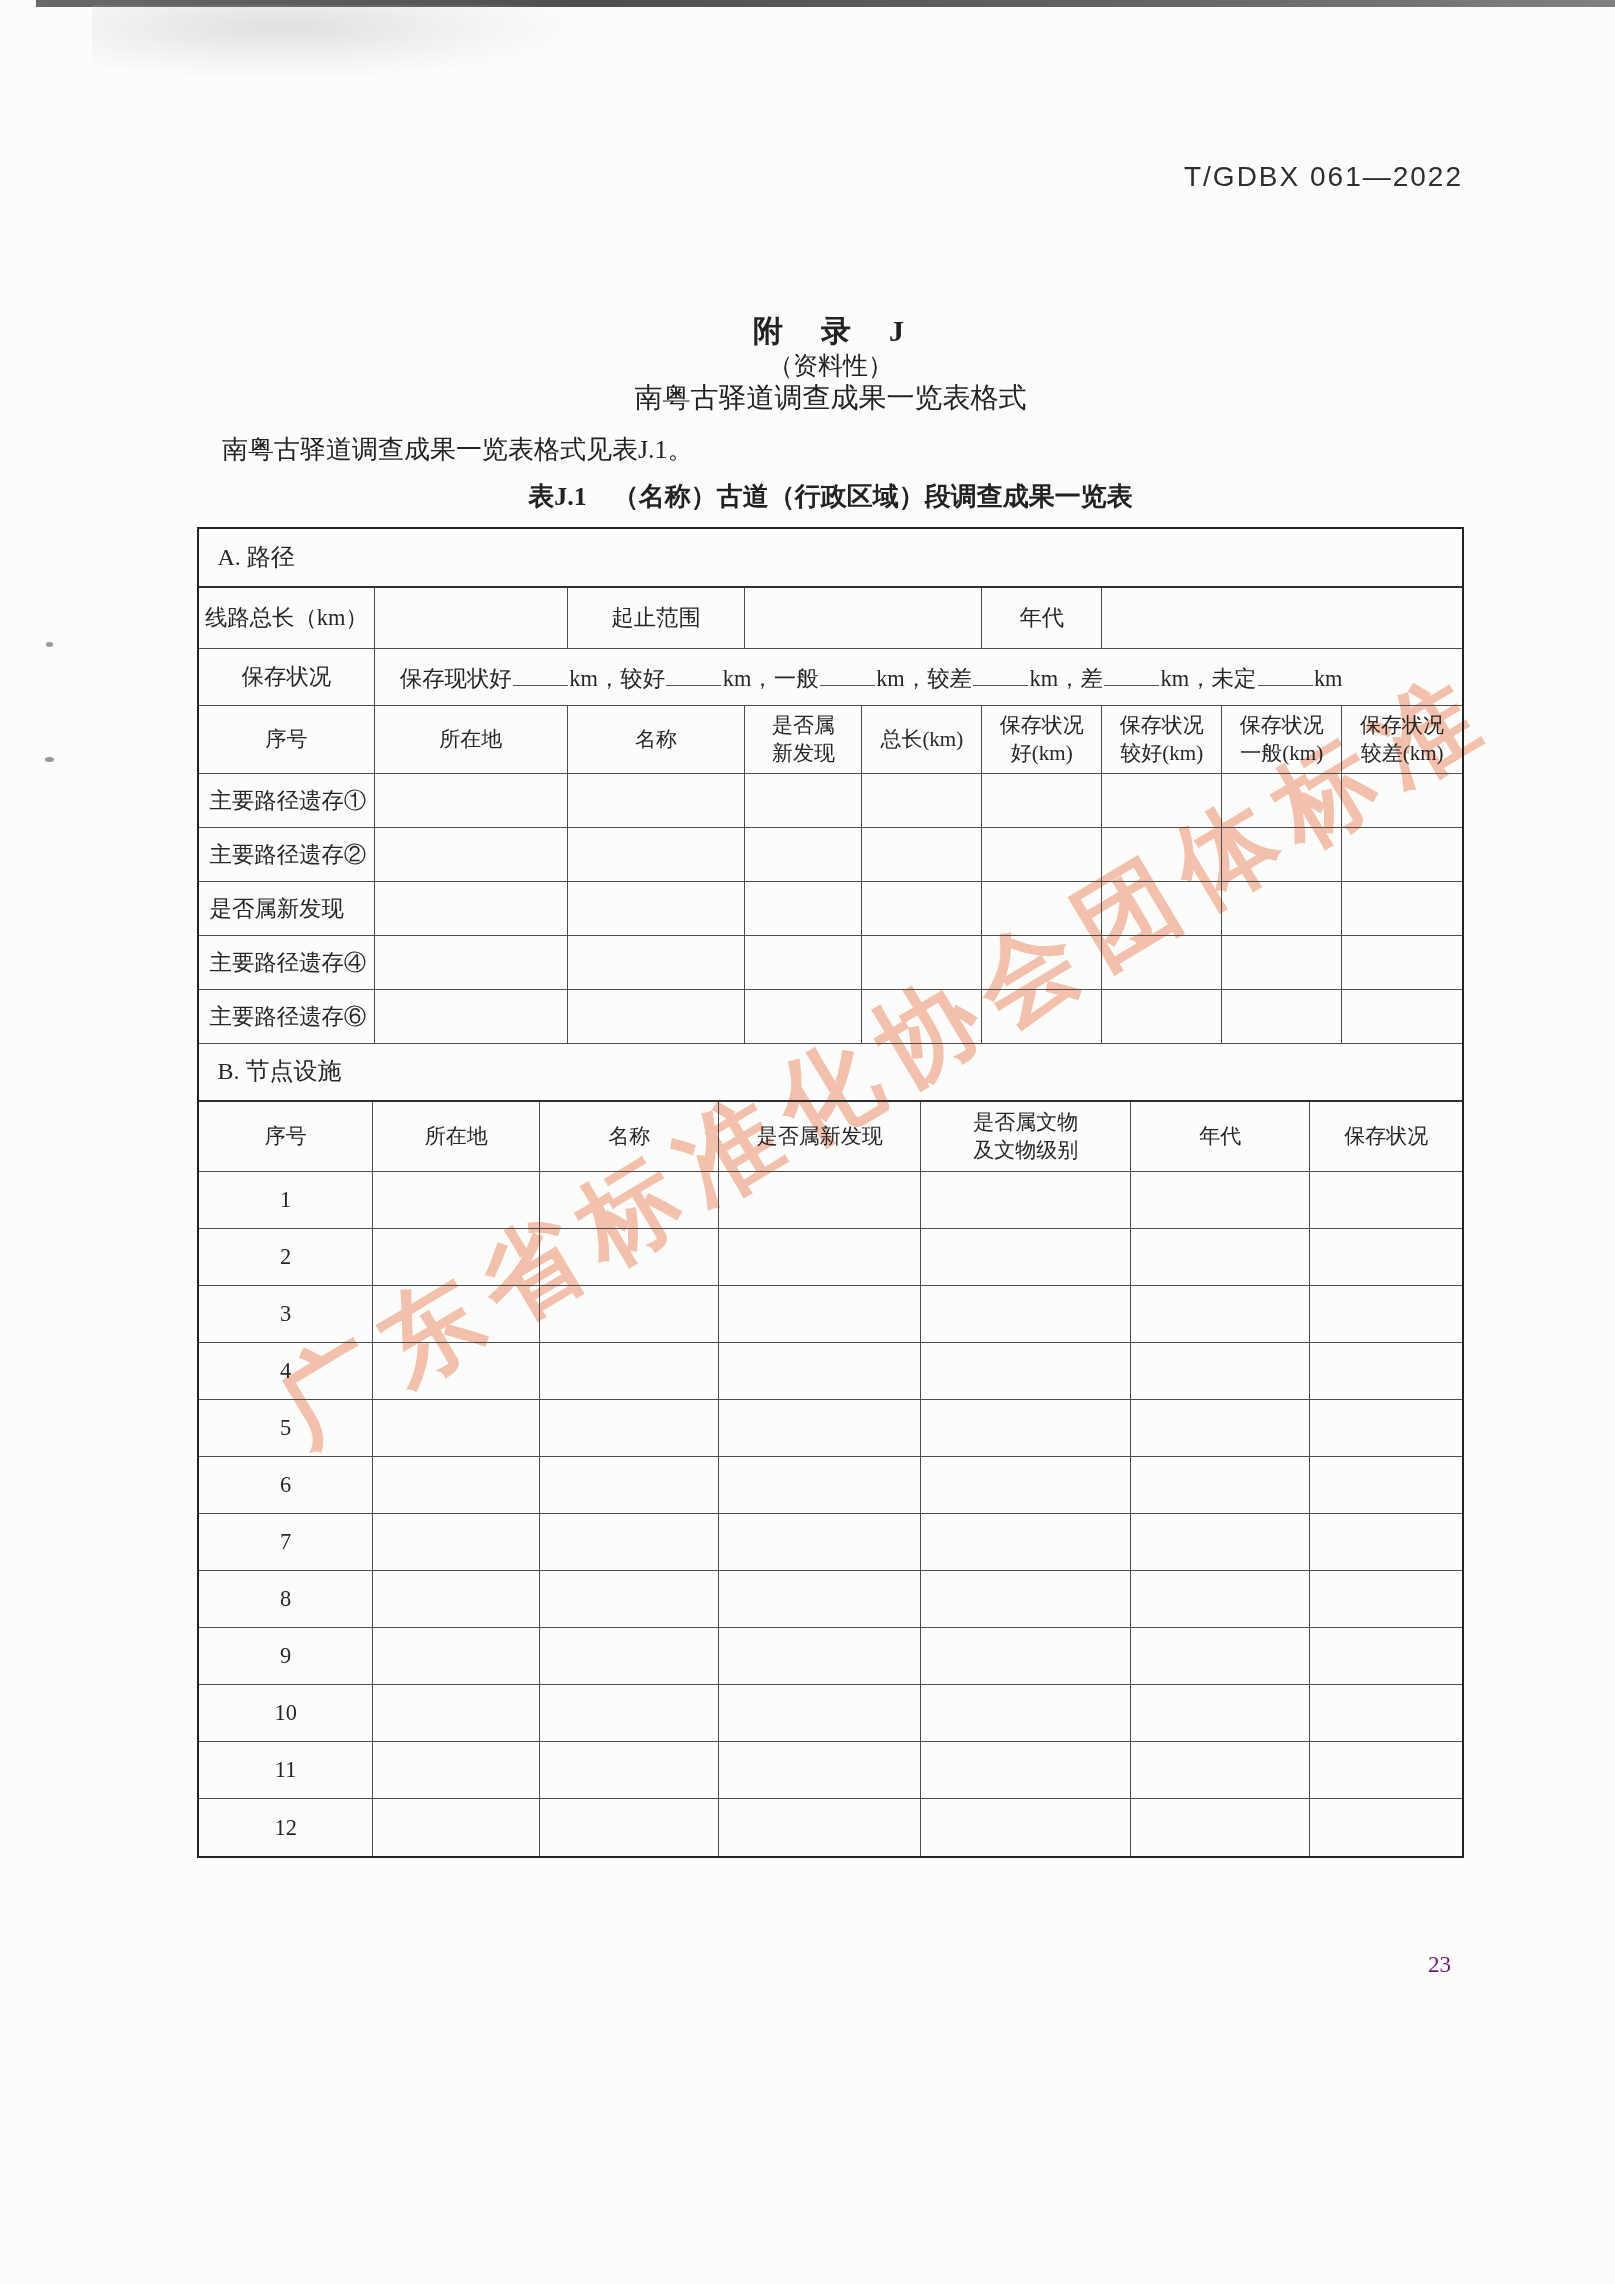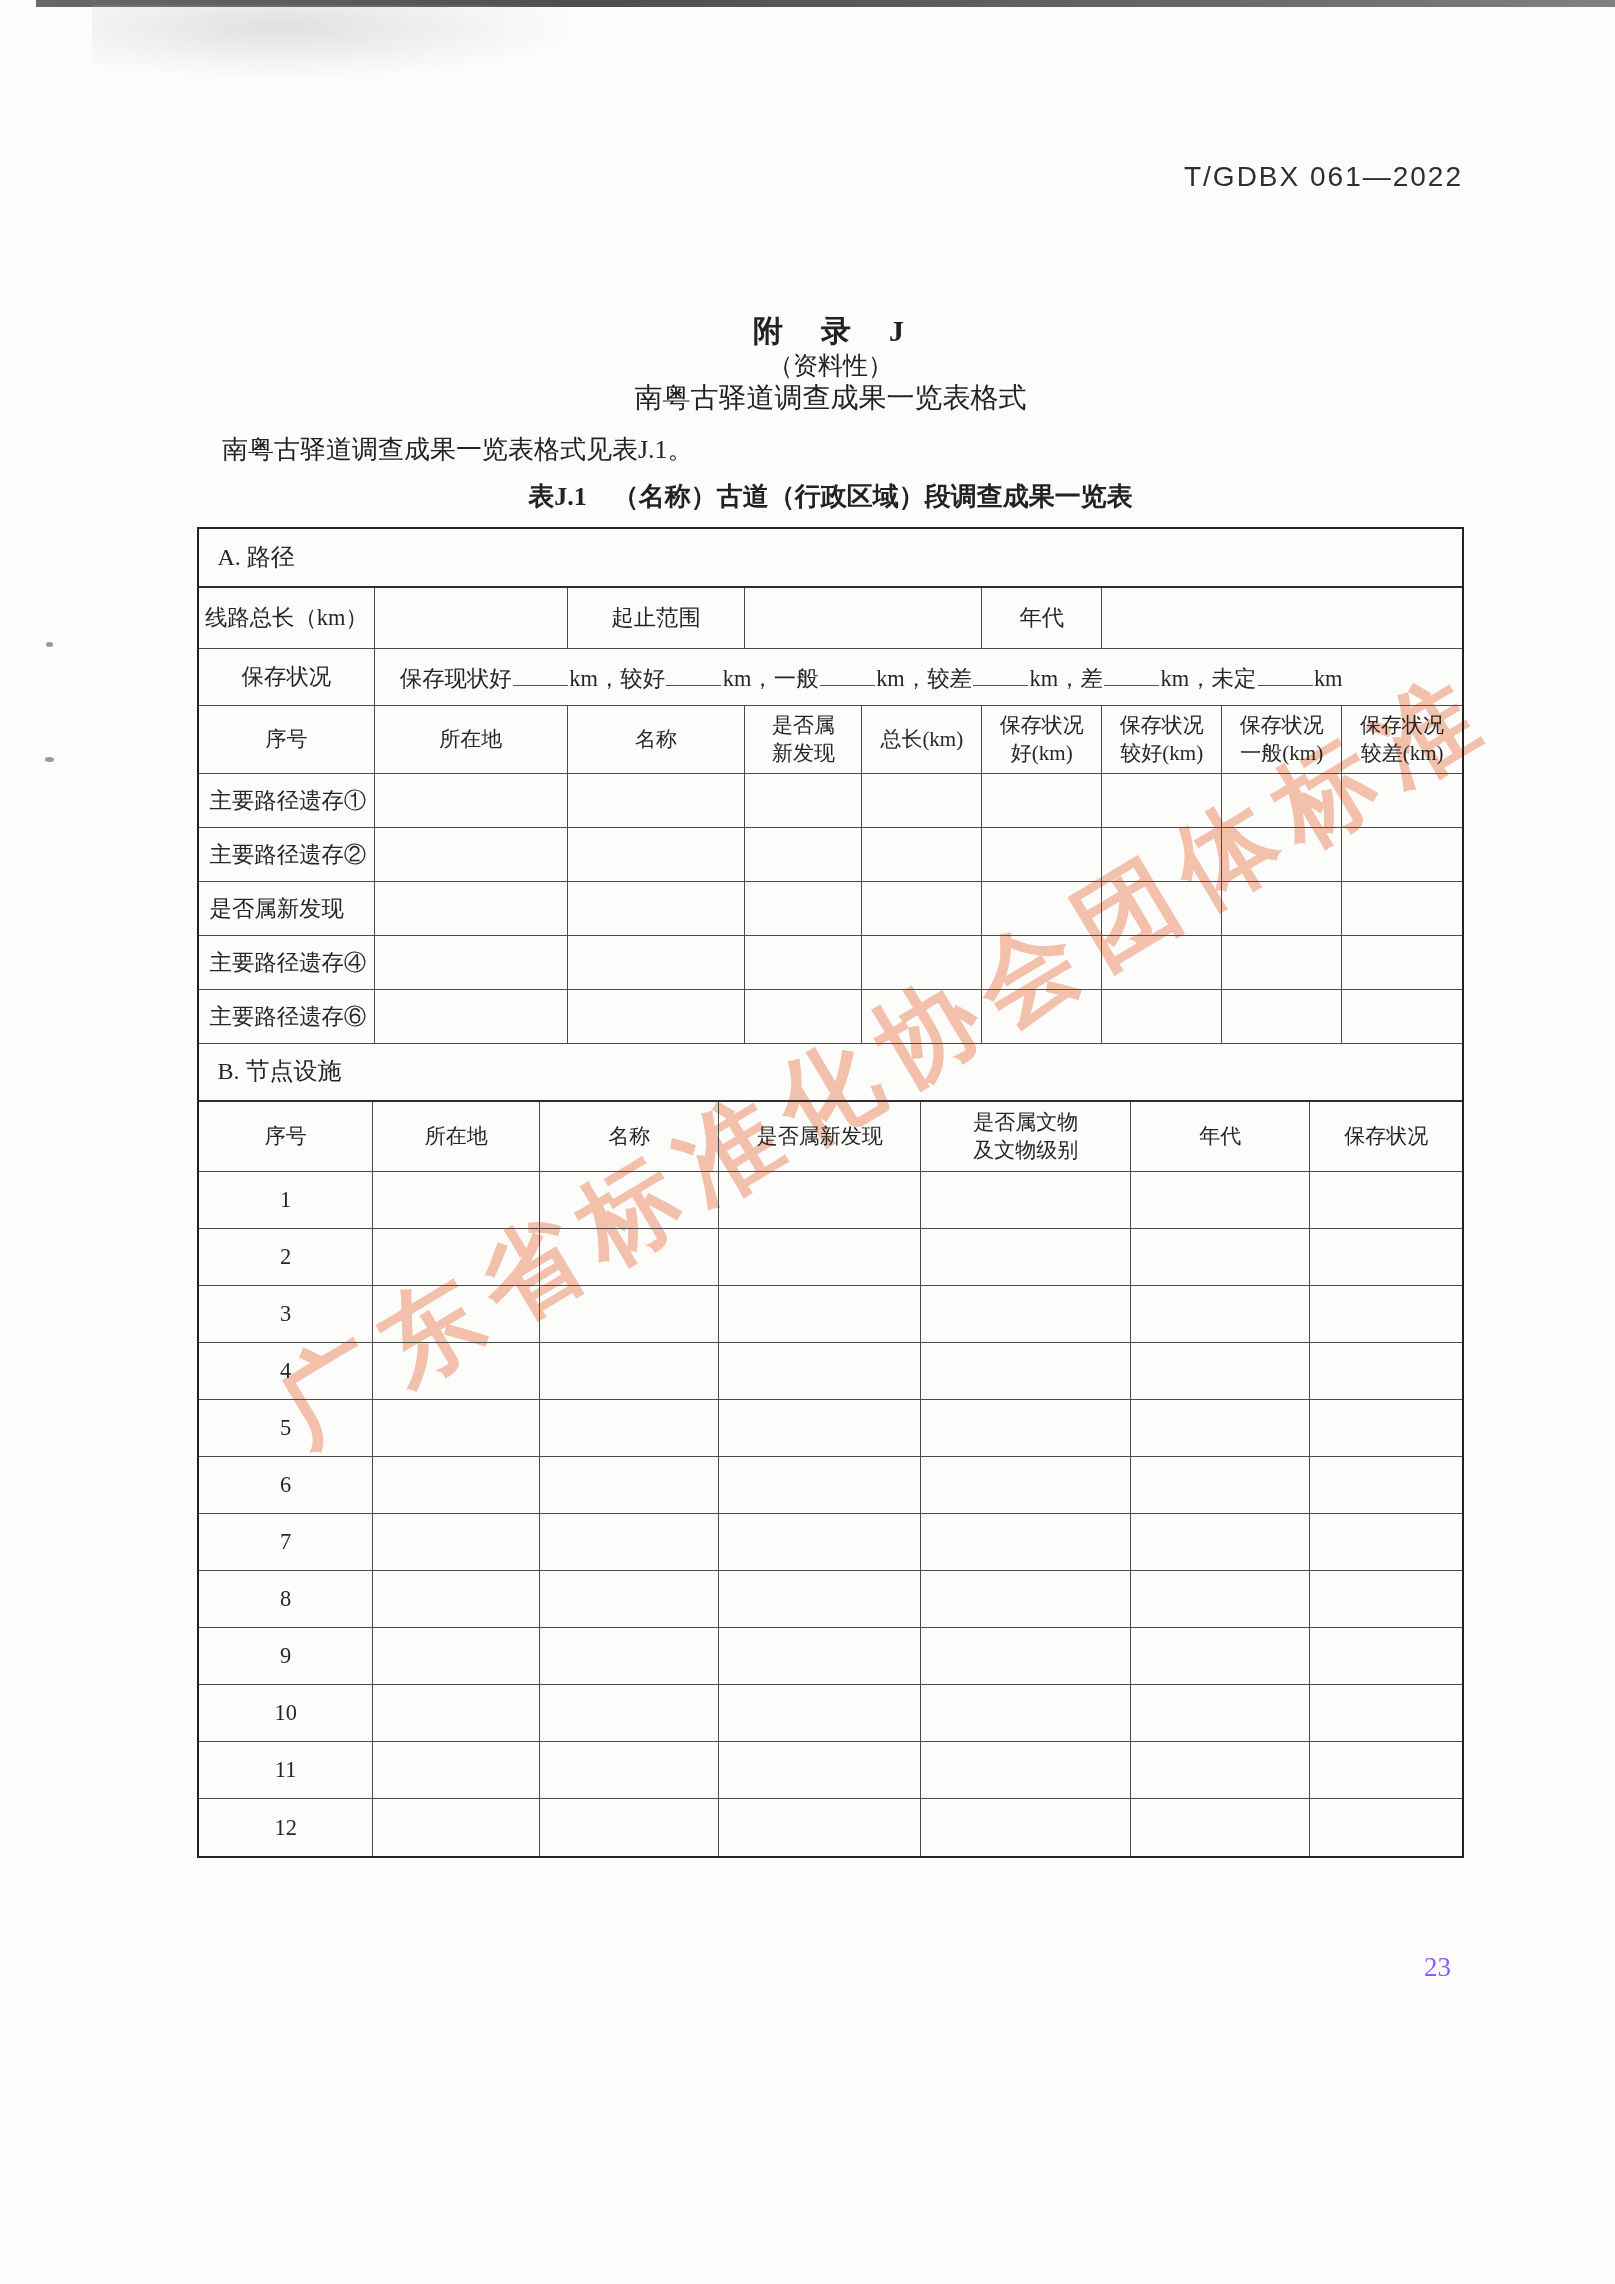--- a/index.html
+++ b/index.html
@@ -68,21 +68,21 @@
   .ca5{width:9.5%;}.ca6{width:9.5%;}.ca7{width:9.5%;}.ca8{width:9.5%;}.ca9{width:9.48%;flex:1;}
   
   .am1{width:13.92%;}.am2{width:15.27%;}.am3{width:14.08%;}.am4{width:18.75%;}
   .am5{width:9.5%;}.am6{width:28.48%;flex:1;}
   
   .ap1{width:13.92%;}.ap2{width:86.08%;flex:1;}
   
   .cb1{width:13.8%;}.cb2{width:13.2%;}.cb3{width:14.2%;}.cb4{width:16.0%;}
   .cb5{width:16.6%;}.cb6{width:14.2%;}.cb7{width:12.0%;flex:1;}
 
-  .pageno{position:absolute;right:165px;top:1952px;font-size:27px;color:#8b5cf6;}
+  .pageno{position:absolute;right:165px;top:1952px;font-size:23px;color:#701a75;}
 </style>
 </head>
 <body>
 
 <div class="page">
 
   <div class="scan-band"></div>
   <div class="scan-smudge"></div>
   <div class="speck s1"></div>
   <div class="speck s2"></div>

